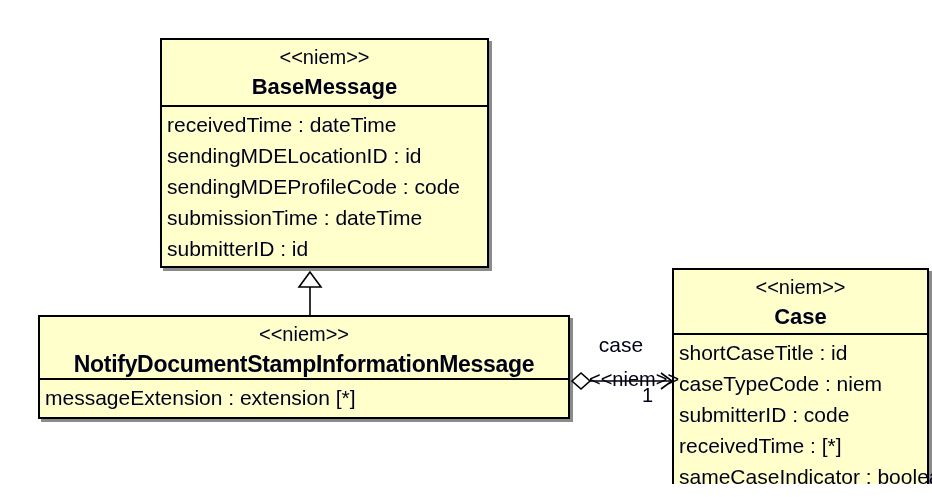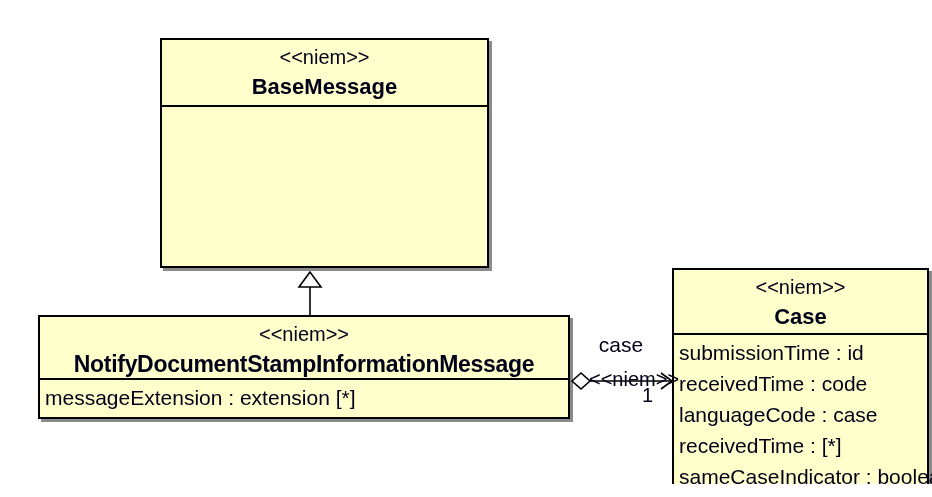--- a/index.html
+++ b/index.html
@@ -38,41 +38,48 @@
 </head>
 <body>
 
 <div id="canvas">
 
   <div class="uml-class" id="box-base">
     <div class="uml-hdr">
       <div class="uml-stereo">&lt;&lt;niem&gt;&gt;</div>
       <div class="uml-name italic">BaseMessage</div>
     </div>
+    <div class="uml-attrs">
+      <div class="uml-attr">receivedTime : dateTime</div>
+      <div class="uml-attr">sendingMDELocationID : id</div>
+      <div class="uml-attr">sendingMDEProfileCode : code</div>
+      <div class="uml-attr">submissionTime : dateTime</div>
+      <div class="uml-attr">submitterID : id</div>
+    </div>
   </div>
 
   <div class="uml-class" id="box-notify">
     <div class="uml-hdr">
       <div class="uml-stereo">&lt;&lt;niem&gt;&gt;</div>
       <div class="uml-name">NotifyDocumentStampInformationMessage</div>
     </div>
     <div class="uml-attrs">
       <div class="uml-attr">messageExtension : extension [*]</div>
     </div>
   </div>
 
   <div class="uml-class" id="box-case">
     <div class="uml-hdr">
       <div class="uml-stereo">&lt;&lt;niem&gt;&gt;</div>
       <div class="uml-name">Case</div>
     </div>
     <div class="uml-attrs">
-      <div class="uml-attr">submissionTime : id</div>
-      <div class="uml-attr">receivedTime : code</div>
-      <div class="uml-attr">languageCode : case</div>
+      <div class="uml-attr">shortCaseTitle : id</div>
+      <div class="uml-attr">caseTypeCode : niem</div>
+      <div class="uml-attr">submitterID : code</div>
       <div class="uml-attr">receivedTime :  [*]</div>
       <div class="uml-attr">sameCaseIndicator : boolean</div>
     </div>
   </div>
 
   <svg id="connector-layer" width="932" height="497" viewBox="0 0 932 497">
     
     <g>
       <line x1="310" y1="315" x2="310" y2="287" stroke="#000000" stroke-width="1.6"></line>
       <polygon points="310,272 299,287 321,287" fill="#ffffff" stroke="#000000" stroke-width="1.6"></polygon>

